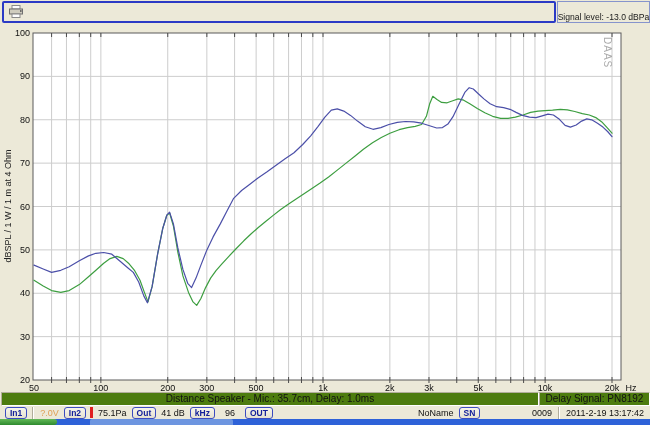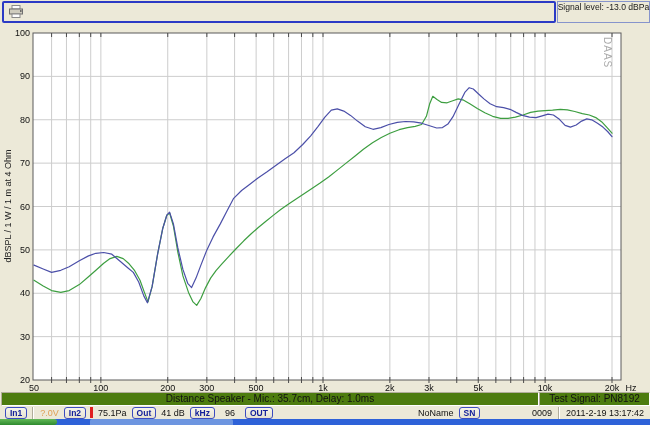--- a/index.html
+++ b/index.html
@@ -17,21 +17,21 @@
     border:2px solid #2b3ac5;border-radius:2px;
     background:#ece9d8;
     display:flex;align-items:center;justify-content:center;
   }
   .printer-wrap{position:absolute;left:4px;top:2px;width:16px;height:14px;}
   .title-text{color:#1b1b8f;font-size:11px;}
   .signal-box{
     left:557px;top:1px;width:91px;height:20px;
     border:1px solid #8694cc;
     background:#ece9d8;
-    display:flex;align-items:flex-start;justify-content:center;
+    display:flex;align-items:flex-end;justify-content:center;
     font-size:8.6px;color:#1a1a1a;white-space:nowrap;
   }
 
   
   #chart{position:absolute;left:0;top:0;width:650px;height:425px;}
 
   
   .status-cell{
     height:12px;line-height:12px;font-size:10px;color:#111;
     padding:0 4px;white-space:nowrap;overflow:hidden;
@@ -191,21 +191,21 @@
       <rect x="12" y="5.2" width="1.6" height="1.6" fill="#555"></rect>
       <rect x="4" y="9" width="8" height="3.5" fill="#fdfdfd" stroke="#8a8a8a" stroke-width="1"></rect>
     </svg>
   </span>
 </div>
 <div class="abs signal-box">
   <span>Signal level: -13.0 dBPa</span>
 </div>
 
 <div class="abs status-cell status-left">Distance Speaker - Mic.: 35.7cm, Delay: 1.0ms</div>
-<div class="abs status-cell status-right">Test Signal: PN8192</div>
+<div class="abs status-cell status-right">Delay Signal: PN8192</div>
 
 <div class="abs toolbar">
   <button class="tbtn">In1</button>
   <div class="tsep"></div>
   <span class="tlabel orange">?.0V</span>
   <button class="tbtn">In2</button>
   <div class="redbar"></div>
   <span class="tlabel">75.1Pa</span>
   <button class="tbtn">Out</button>
   <span class="tlabel">41 dB</span>

